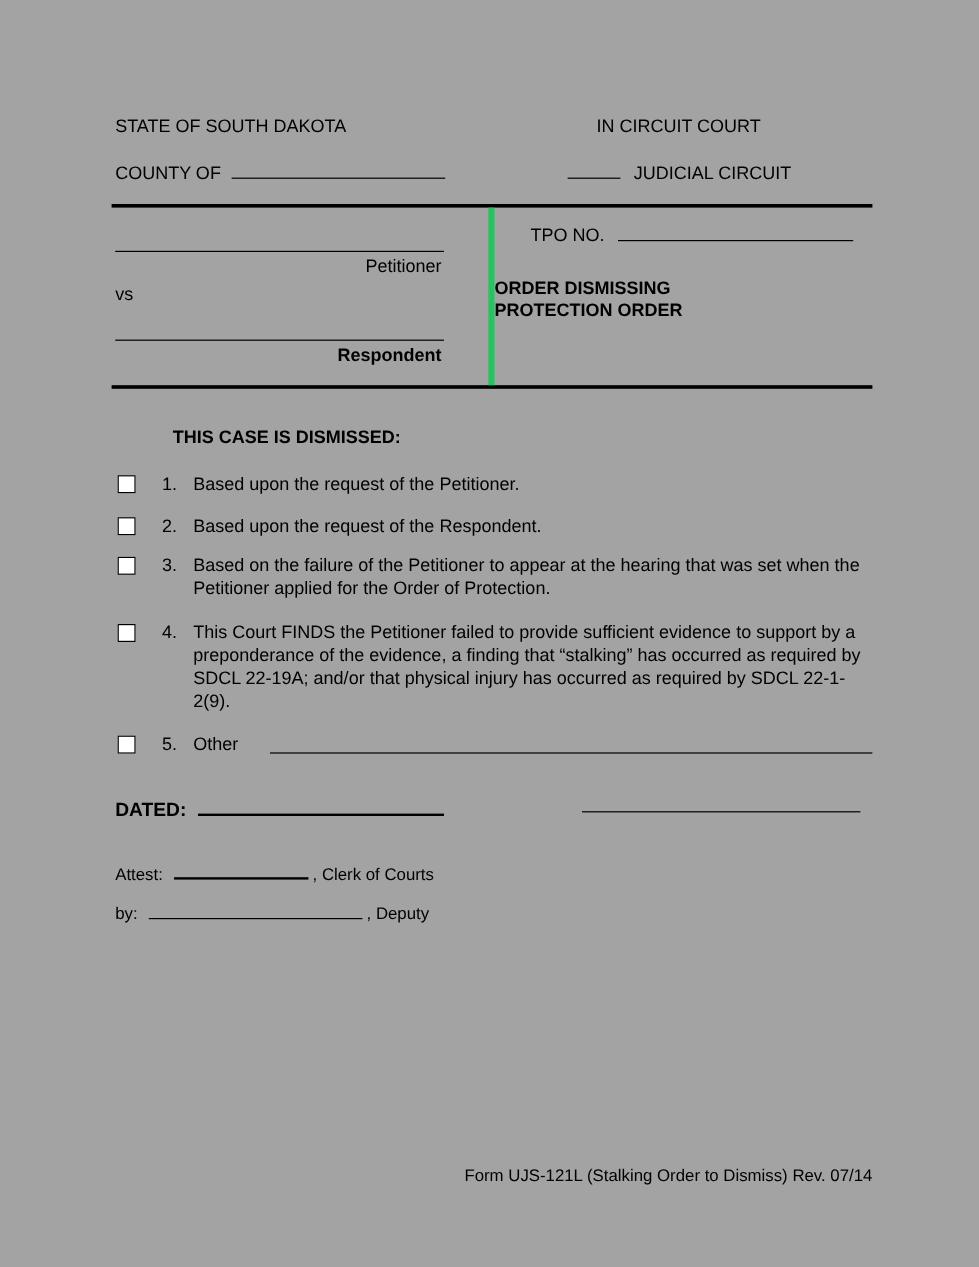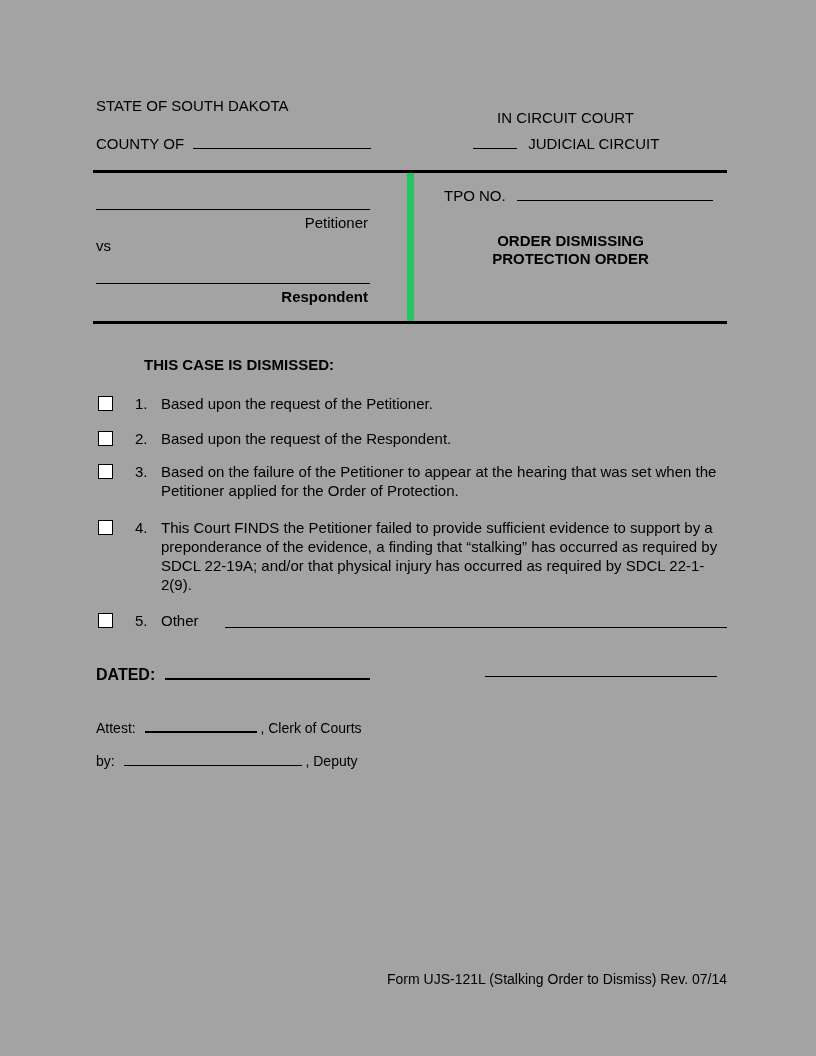--- a/index.html
+++ b/index.html
@@ -22,21 +22,21 @@
   }
   .blank.thick { border-bottom-width: 2px; }
 
   
   .caption {
     border-top: 3px solid #000;
     border-bottom: 3px solid #000;
     display: flex;
   }
   .cap-left { width: 314px; position: relative; }
-  .cap-right { flex: 1; border-left: 7px solid #22c55e; position: relative; }
+  .cap-right { flex: 1; border-left: 5px solid #22c55e; position: relative; }
   .line { position: absolute; border-bottom: 1px solid #000; height: 0; }
   .line-h { border-bottom: 1px solid #000; height: 14px; }
 
   
   .item {
     position: absolute;
     left: 98px;
     width: 629px;
     display: flex;
     align-items: flex-start;
@@ -58,21 +58,21 @@
     height: 16px;
     margin-left: 26px;
   }
 </style>
 </head>
 <body>
 
 <div class="page">
 
   <div class="abs" style="left:96px; top:97px;">STATE OF SOUTH DAKOTA</div>
-  <div class="abs" style="left:497px; top:97px;margin-top:12px;">IN CIRCUIT COURT</div>
+  <div class="abs" style="left:497px; top:97px;">IN CIRCUIT COURT</div>
 
   <div class="abs" style="left:96px; top:134px;">
     <span>COUNTY OF</span>
     <span class="blank" style="width:178px; height:14px; margin-left:5px;"></span>
   </div>
   <div class="abs" style="left:473px; top:134px;">
     <span class="blank" style="width:44px; height:14px;"></span>
     <span style="margin-left:7px;">JUDICIAL CIRCUIT</span>
   </div>
 
@@ -82,21 +82,21 @@
       <div class="abs" style="left:3px; top:41px; width:272px; text-align:right;">Petitioner</div>
       <div class="abs" style="left:3px; top:64px;">vs</div>
       <div class="line" style="left:3px; top:110px; width:274px;"></div>
       <div class="abs" style="left:3px; top:115px; width:272px; text-align:right;font-weight:bold;">Respondent</div>
     </div>
     <div class="cap-right">
       <div class="abs" style="left:30px; top:13px;">
         <span>TPO NO.</span>
         <span class="blank" style="width:196px; height:14px; margin-left:7px;"></span>
       </div>
-      <div class="abs bold" style="left:0; top:59px; width:100%; text-align:center; line-height:18px;">
+      <div class="abs bold" style="left:0; top:59px; width:100%; line-height:18px;">
         <div>ORDER DISMISSING</div>
         <div>PROTECTION ORDER</div>
       </div>
     </div>
   </div>
 
   <div class="abs bold" style="left:96px; top:356px;margin-left:48px;">THIS CASE IS DISMISSED:</div>
 
   <div class="item" style="top:394px;">
     <span class="checkbox"></span>

